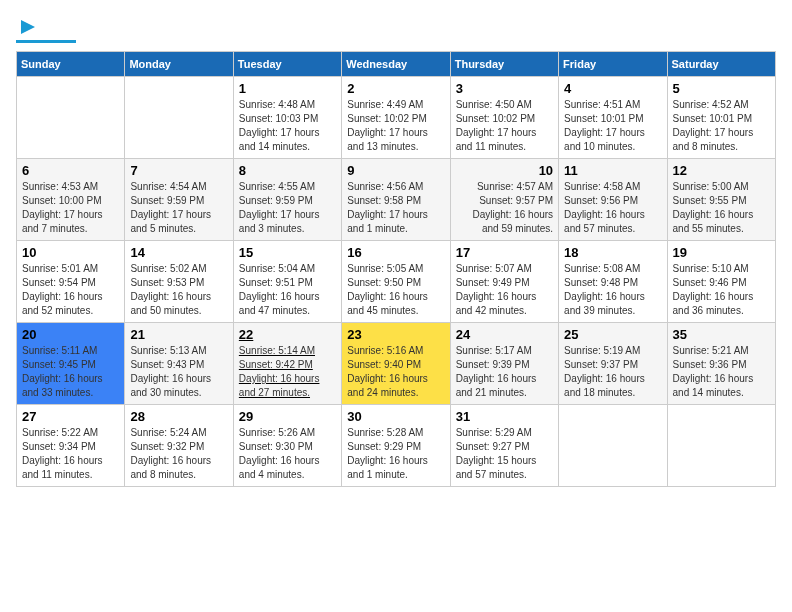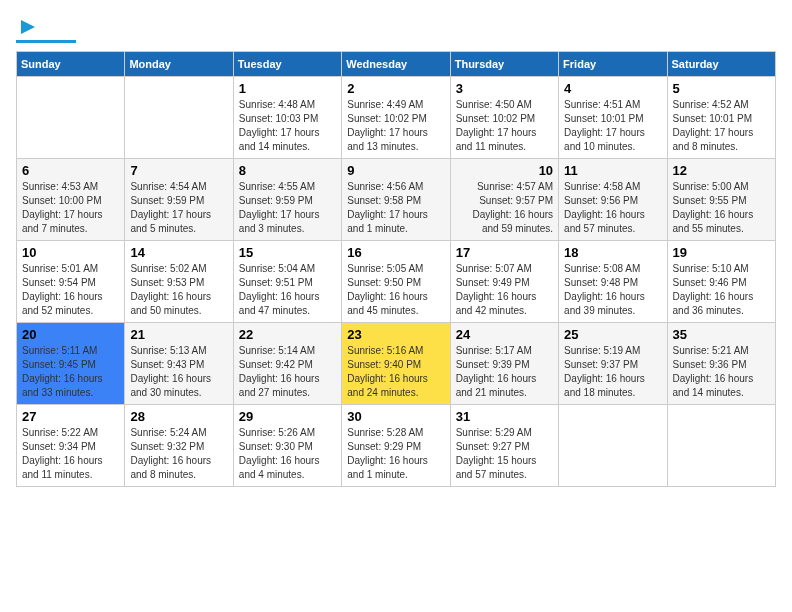--- a/index.html
+++ b/index.html
@@ -246,21 +246,21 @@
           <div class="day-info">Sunrise: 5:11 AM
 Sunset: 9:45 PM
 Daylight: 16 hours and 33 minutes.</div>
         </td>
         <td style="background: rgb(245, 245, 245);">
           <span class="day-num">21</span>
           <div class="day-info">Sunrise: 5:13 AM
 Sunset: 9:43 PM
 Daylight: 16 hours and 30 minutes.</div>
         </td>
-        <td style="background: rgb(245, 245, 245);">
+        <td style="background: rgb(245, 245, 245); text-decoration: underline;">
           <span class="day-num">22</span>
           <div class="day-info">Sunrise: 5:14 AM
 Sunset: 9:42 PM
 Daylight: 16 hours and 27 minutes.</div>
         </td>
         <td style="background: #fde047;">
           <span class="day-num">23</span>
           <div class="day-info">Sunrise: 5:16 AM
 Sunset: 9:40 PM
 Daylight: 16 hours and 24 minutes.</div>

